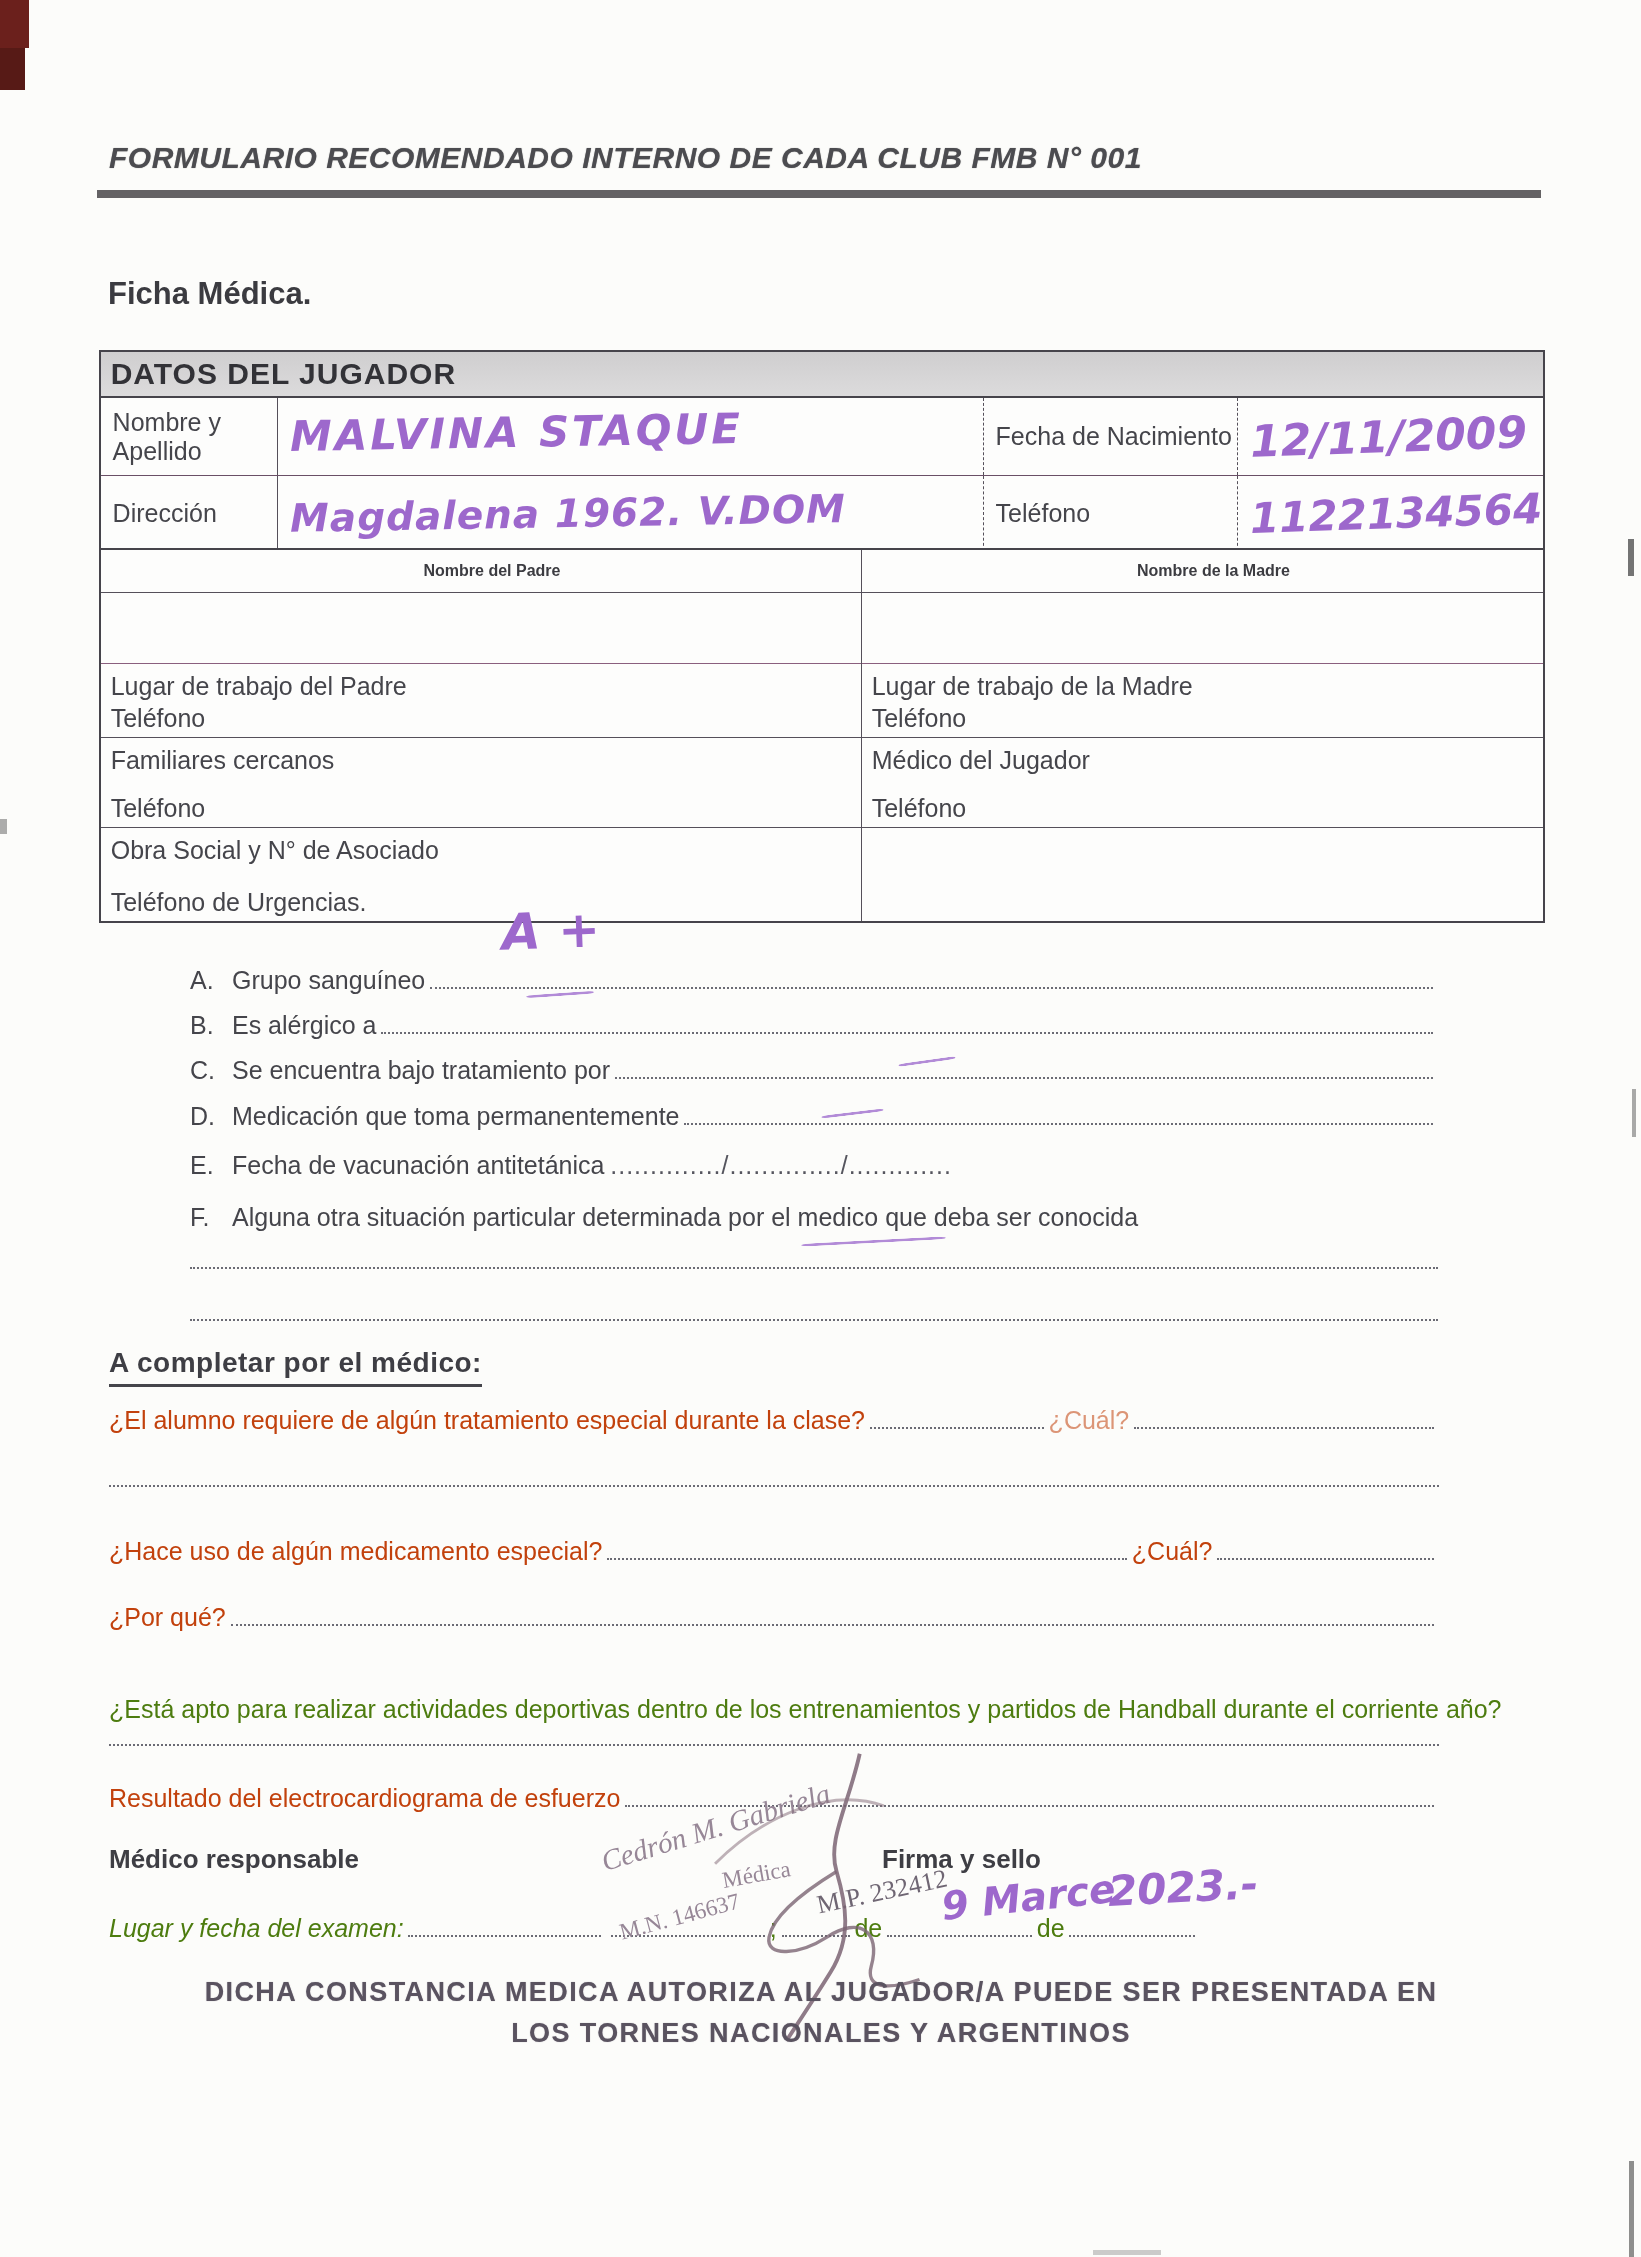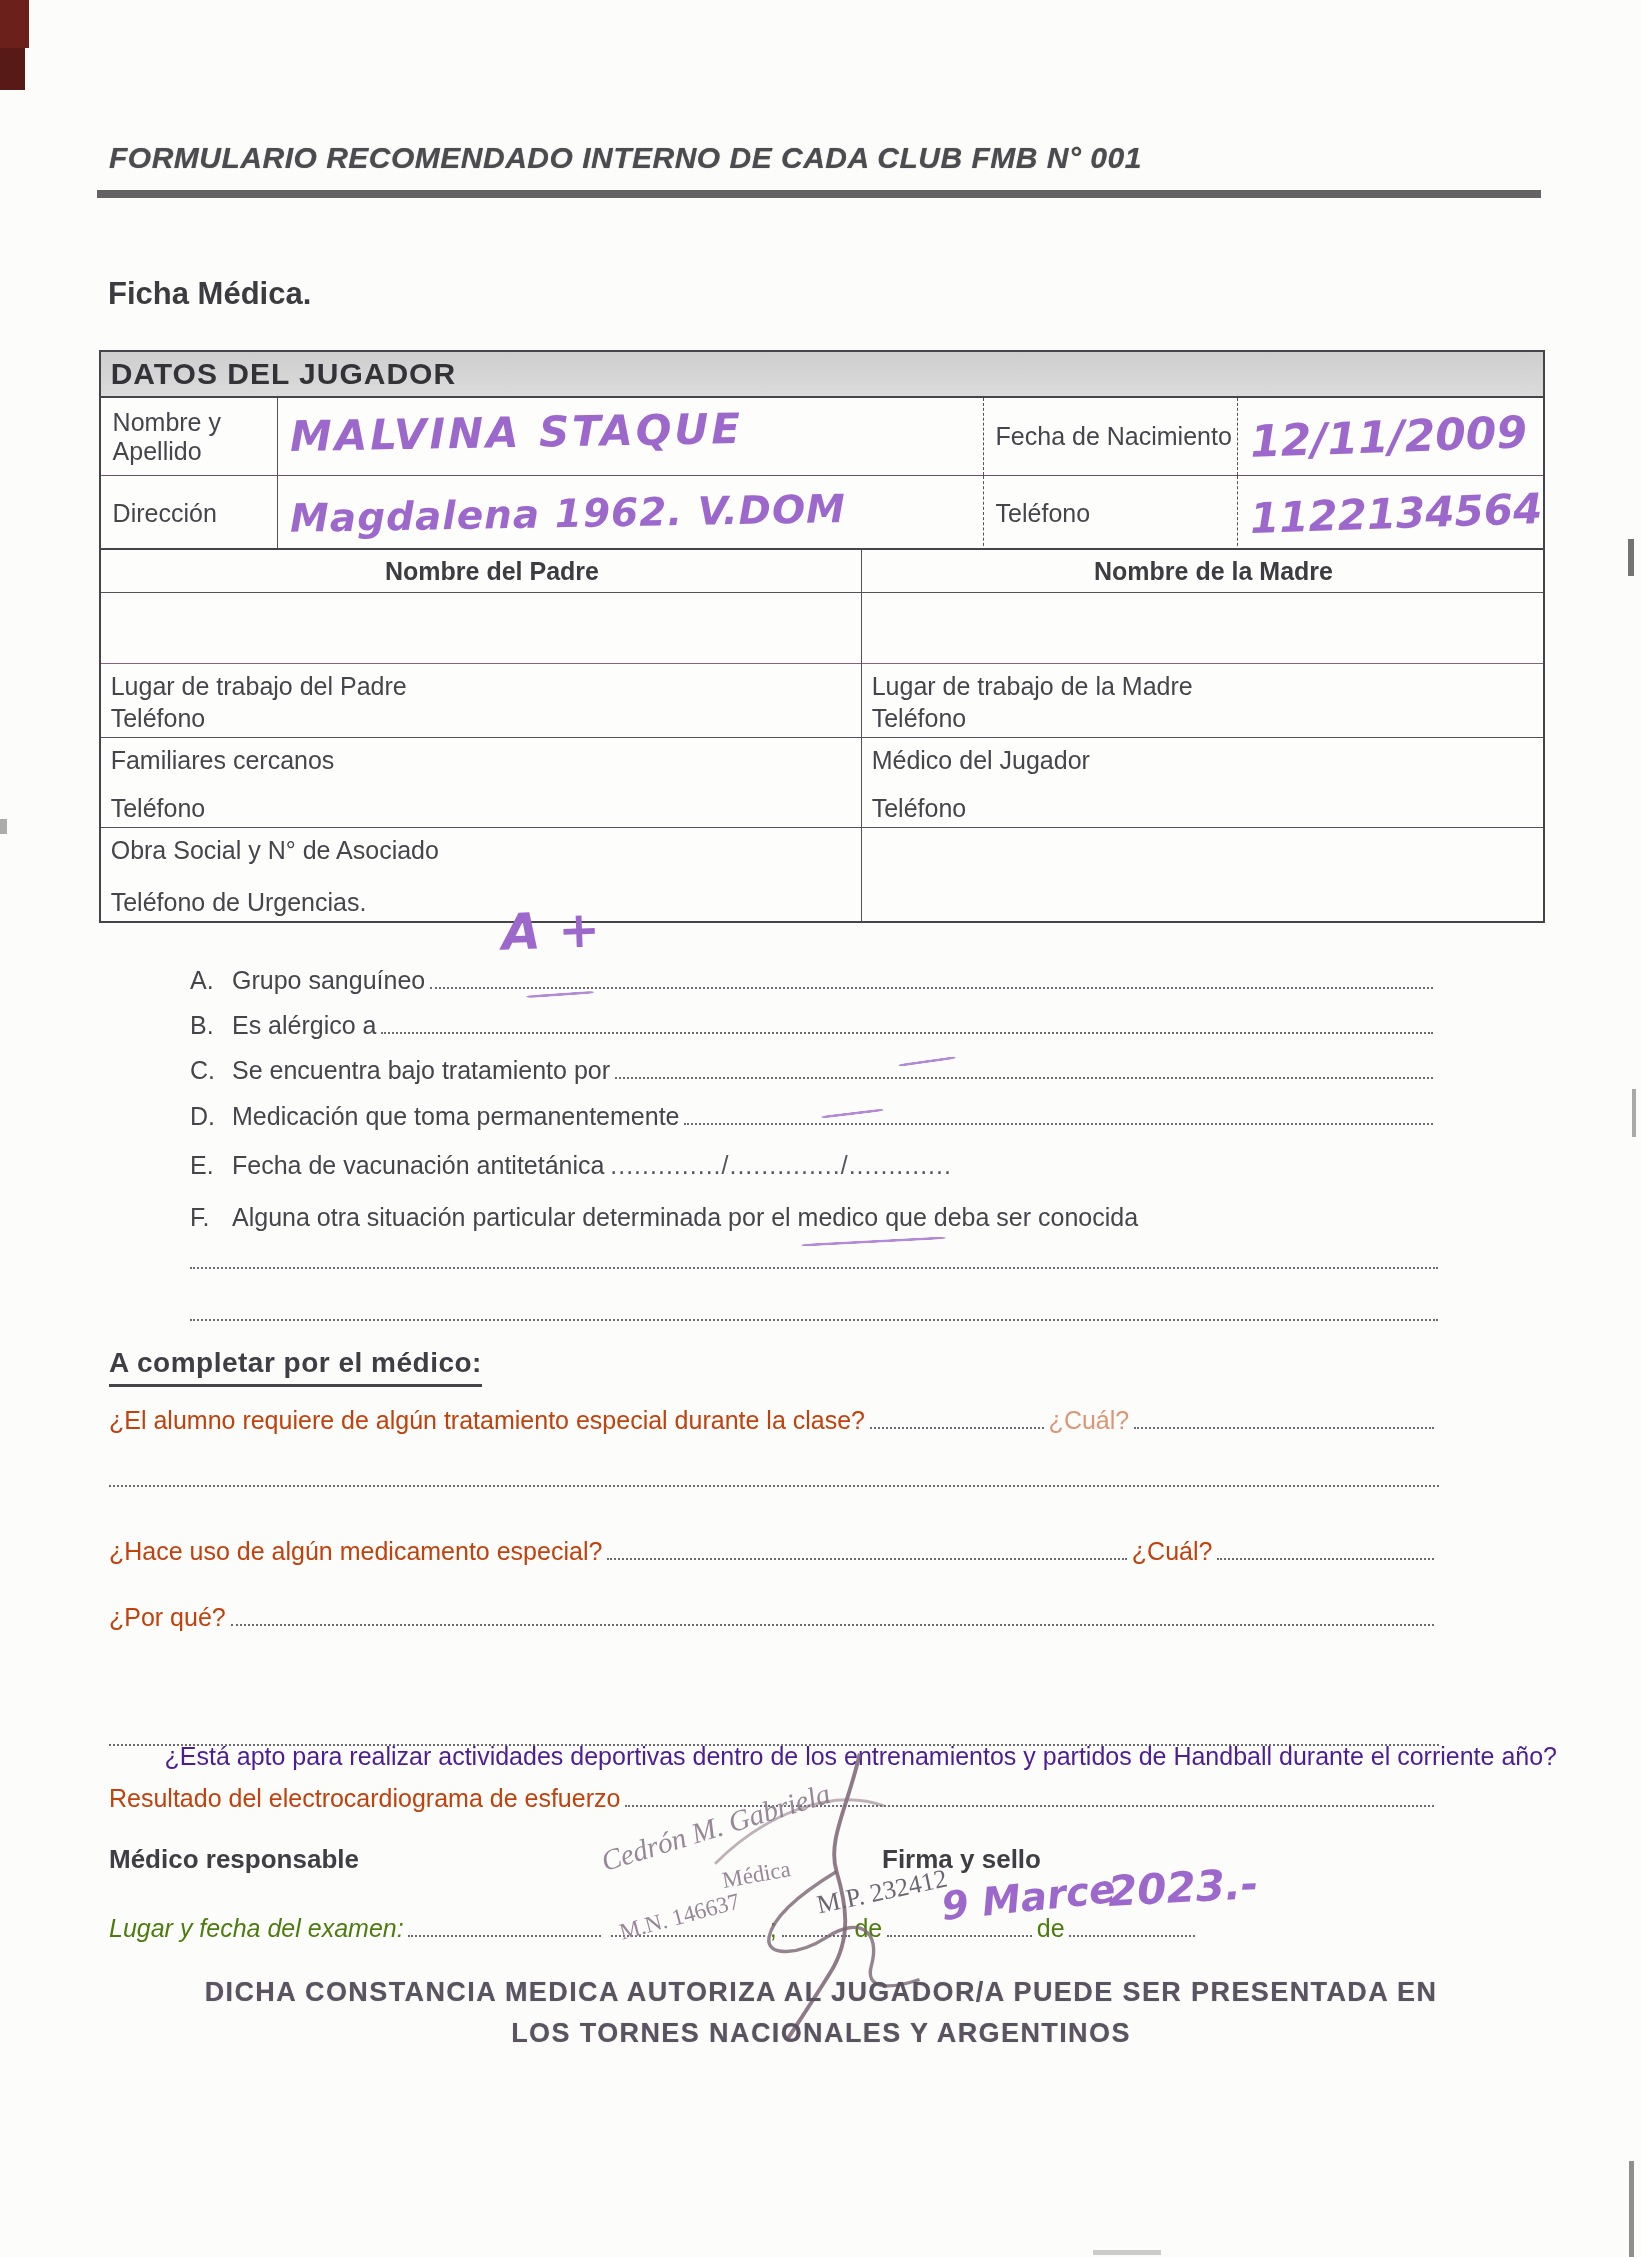--- a/index.html
+++ b/index.html
@@ -40,40 +40,40 @@
   .cell{display:flex;align-items:center;padding-left:11.6px;position:relative;}
   .cell.bl{border-left:1.9px solid #55505a;}
   .cell.bld{border-left:1.9px dashed #55505a;}
   .hw-name{font-size:42px;letter-spacing:2.9px;transform:rotate(-1deg);position:relative;top:-3.9px;}
   .hw-addr{font-size:39px;letter-spacing:1px;transform:rotate(-1deg);}
   .hw-birth{font-size:44px;transform:rotate(-2deg);}
   .hw-phone{font-size:42px;transform:rotate(-2deg);}
   
   .t2{position:absolute;left:99px;top:548px;width:1442px;border:2.9px solid #46444b;display:grid;grid-template-columns:761px auto;background:#fdfdfc;}
   .t2-col.left{border-right:1.9px solid #55505a;}
-  .t2-head{height:42px;display:flex;align-items:center;justify-content:center;font-weight:bold;font-size:25px;color:#3c3c41;border-bottom:1.9px solid #55505a;padding-left:22px;}
+  .t2-head{height:42px;display:flex;align-items:center;justify-content:center;font-weight:bold;font-size:16px;color:#3c3c41;border-bottom:1.9px solid #55505a;padding-left:22px;}
   .t2-name{height:70px;border-bottom:1.9px solid #8a5f7e;}
   .t2-cell{position:relative;border-bottom:1.9px solid #55505a;}
   .t2-cell.last{border-bottom:none;}
   .t2-cell .top-lbl{position:absolute;top:7.7px;left:9.7px;}
   .t2-cell .bot-lbl{position:absolute;bottom:3.9px;left:9.7px;}
   .h76{height:73px;} .h92{height:89px;} .h96{height:93px;}
   
   .list-row{position:absolute;left:190px;width:1248px;display:flex;align-items:flex-end;font-size:25px;color:#45454b;}
   .list-row .letter{width:42px;flex:none;}
   .list-row .dfill{flex:1;}
   .edots{letter-spacing:1px;color:#55555e;margin-left:5.8px;}
   
   .sec-head{
     position:absolute;left:109px;top:1347px;
     font-weight:bold;font-size:28px;color:#3e3e44;
     border-bottom:3.9px solid #45454b;padding-bottom:5px;letter-spacing:0.5px;
   }
   .qrow{position:absolute;left:109px;width:1330px;display:flex;align-items:flex-end;font-size:25px;color:#c2410c;}
-  .q4block{position:absolute;left:109px;top:1739px;width:1448px;font-size:25px;color:#4c1d95;line-height:35px;text-align:right;}
+  .q4block{position:absolute;left:109px;top:1692px;width:1448px;font-size:25px;color:#4d7c0f;line-height:35px;}
   .faded{opacity:.55;}
   .sig-label{position:absolute;font-weight:bold;font-size:26px;color:#3e3e44;}
   .exam-row{position:absolute;left:109px;top:1914px;width:1197px;display:flex;align-items:flex-end;font-size:25px;color:#4d7c0f;}
   .exam-row .it{font-style:italic;}
   
   .stamp-txt{position:absolute;font-family:"Liberation Serif", serif;color:#978797;white-space:nowrap;}
   .hand-mark{position:absolute;border-top:3.9px solid #a678d2;border-radius:100%/7.7px;opacity:.85;}
   .hw-aplus{position:absolute;left:502px;top:902px;font-size:50px;transform:rotate(-2deg);}
   .hw-month{position:absolute;left:941px;top:1875px;font-size:39px;transform:rotate(-6deg);}
   .hw-year{position:absolute;left:1108px;top:1863px;font-size:42px;transform:rotate(-3deg);}

